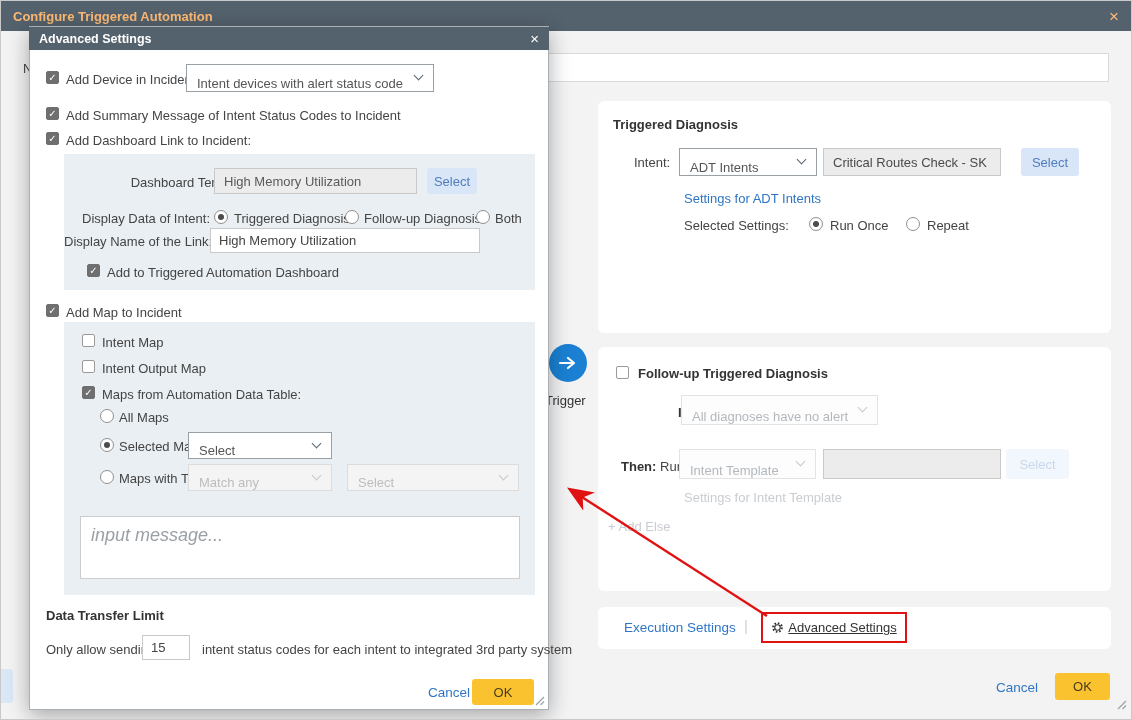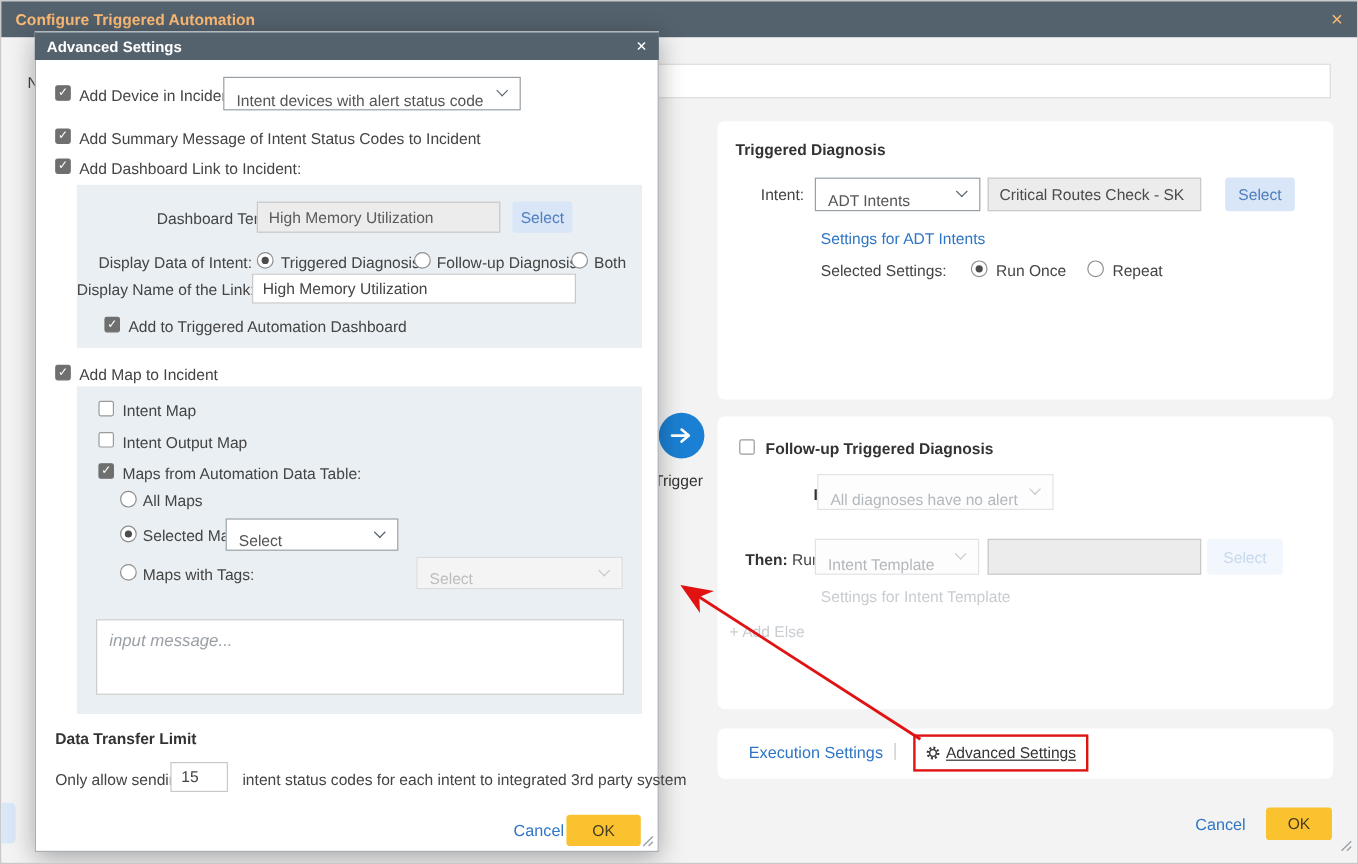--- a/index.html
+++ b/index.html
@@ -49,21 +49,21 @@
   .cb[data-state="checked"]::after { content:"✓"; color:#fff; font-size:10px; line-height:1; }
 
   .rd { position:absolute; width:14px; height:14px; border:1px solid #8f8f8f; border-radius:50%; background:#fff; }
   .rd[data-state="selected"]::after { content:""; position:absolute; left:3px; top:3px; width:6px; height:6px;
         border-radius:50%; background:#4c4c4c; }
 
   .panel { position:absolute; background:#e9eff3; }
 
   input.txt { position:absolute; border:1px solid #c9c9c9; font-family:inherit; font-size:13px;
               padding:0 8px; color:#444; background:#fff; }
-  textarea.msg { position:absolute; border:1px solid #ccc; resize:none; font-family:inherit; font-size:14px;
+  textarea.msg { position:absolute; border:1px solid #ccc; resize:none; font-family:inherit; font-size:18px;
               padding:8px 10px; color:#444; background:#fff; }
   textarea.msg::placeholder, input::placeholder { color:#9aa0a6; font-style:italic; }
 
   
   .adv { position:absolute; left:28px; top:25px; width:520px; height:684px; background:#fff;
          border:1px solid #a8b0b6; box-shadow:0 5px 20px rgba(0,0,0,.32); z-index:10; }
   .adv-titlebar { position:absolute; left:-1px; top:0; width:520px; height:23px; background:#54626d; color:#fff;
          display:flex; align-items:center; padding:0 10px; font-size:12.5px; font-weight:700; }
   .adv-titlebar .close { margin-left:auto; font-weight:400; font-size:15px; line-height:1; cursor:pointer; }
 
@@ -235,20 +235,24 @@
 
       <span class="rd" style="left:36px; top:116px;" data-state="selected"></span>
       <span class="lbl" style="left:55px; top:117px;">Selected Maps:</span>
       <div class="sel" style="left:124px; top:110px; width:144px; height:27px;">
         <span>Select</span>
         <span class="chev"></span>
       </div>
 
       <span class="rd" style="left:36px; top:148px;" data-state="unselected"></span>
       <span class="lbl" style="left:55px; top:149px;">Maps with Tags:</span>
+      <div class="sel dis" style="left:124px; top:142px; width:144px; height:27px;">
+        <span>Match any</span>
+        <span class="chev"></span>
+      </div>
       <div class="sel dis" style="left:283px; top:142px; width:172px; height:27px;">
         <span>Select</span>
         <span class="chev"></span>
       </div>
 
       <textarea class="msg" style="left: 16px; top: 194px; width: 440px; height: 63px;" placeholder="input message..."></textarea>
     </div>
 
     <span class="lbl b" style="left:16px; top:581px;">Data Transfer Limit</span>
     <span class="lbl" style="left:16px; top:615px;">Only allow sending</span>

